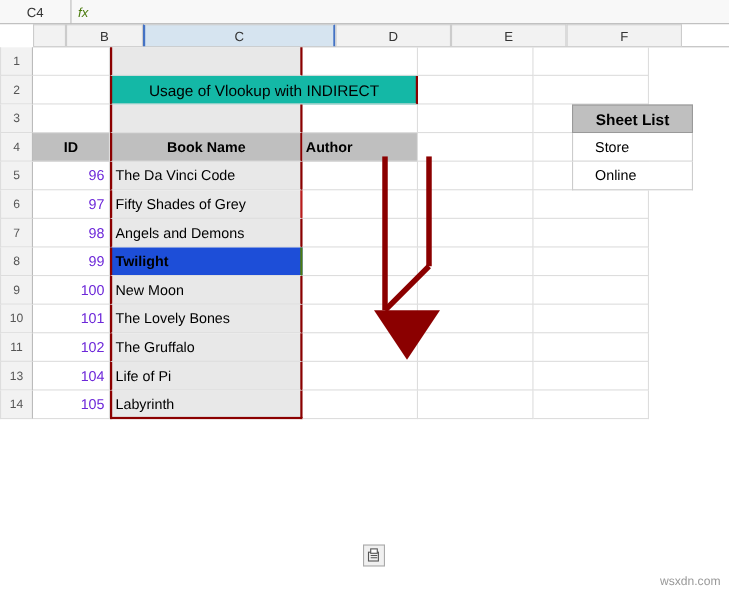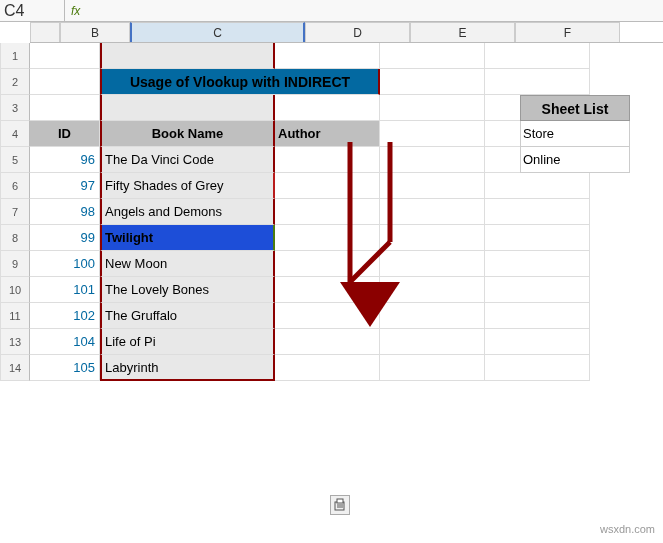--- a/index.html
+++ b/index.html
@@ -92,21 +92,21 @@
     }
     .cell-d.header-row {
       background: #bfbfbf;
       font-weight: bold;
       text-align: center;
     }
 
     .id-cell {
       text-align: right;
       padding-right: 4px;
-      color: #0369a1;
+      color: #6d28d9;
     }
 
     
     .arrow-overlay {
       position: absolute;
       top: 142px;
       left: 340px;
       pointer-events: none;
     }
 
@@ -125,21 +125,21 @@
       height: 26px;
       line-height: 26px;
       font-size: 14px;
     }
     .sheet-list-item {
       background: #fff;
       border: 1px solid #ccc;
       border-top: none;
       height: 26px;
       line-height: 26px;
-      padding: 0 2px;
+      padding: 0 20px;
       font-size: 13px;
     }
 
     
     .watermark {
       position: absolute;
       bottom: 8px;
       right: 8px;
       font-size: 11px;
       color: #999;
@@ -149,21 +149,22 @@
     .formula-bar {
       display: flex;
       align-items: center;
       border-bottom: 1px solid #bbb;
       height: 22px;
       background: #f8f8f8;
     }
     .name-box {
       width: 65px;
       border-right: 1px solid #bbb;
-      font-size: 16px;
+      text-align: center;
+      font-size: 12px;
       color: #333;
       line-height: 22px;
       padding: 0 4px;
     }
     .fx-label {
       padding: 0 6px;
       font-size: 12px;
       color: #4d7c0f;
       font-style: italic;
     }
@@ -213,21 +214,21 @@
       <div class="cell cell-b"></div>
       <div class="cell cell-c" style="background:#e8e8e8;"></div>
       <div class="cell cell-d"></div>
       <div class="cell cell-e"></div>
       <div class="cell cell-f"></div>
     </div>
 
     <div class="row">
       <div class="row-num">2</div>
       <div class="cell cell-b" style="background:#fff;"></div>
-      <div class="cell cell-c" style="background:#0369a1; border-left:2px solid #8b0000; border-right:2px solid #8b0000; width:280px; font-weight:bold; font-size:14px; text-align:center;">Usage of Vlookup with INDIRECT</div>
+      <div class="cell cell-c" style="background:#14b8a6; border-left:2px solid #8b0000; border-right:2px solid #8b0000; width:280px; font-weight:normal; font-size:14px; text-align:center;">Usage of Vlookup with INDIRECT</div>
       <div class="cell cell-e" style="width:105px;"></div>
       <div class="cell cell-f"></div>
     </div>
 
     <div class="row">
       <div class="row-num">3</div>
       <div class="cell cell-b"></div>
       <div class="cell cell-c" style="background:#e8e8e8;"></div>
       <div class="cell cell-d"></div>
       <div class="cell cell-e"></div>

